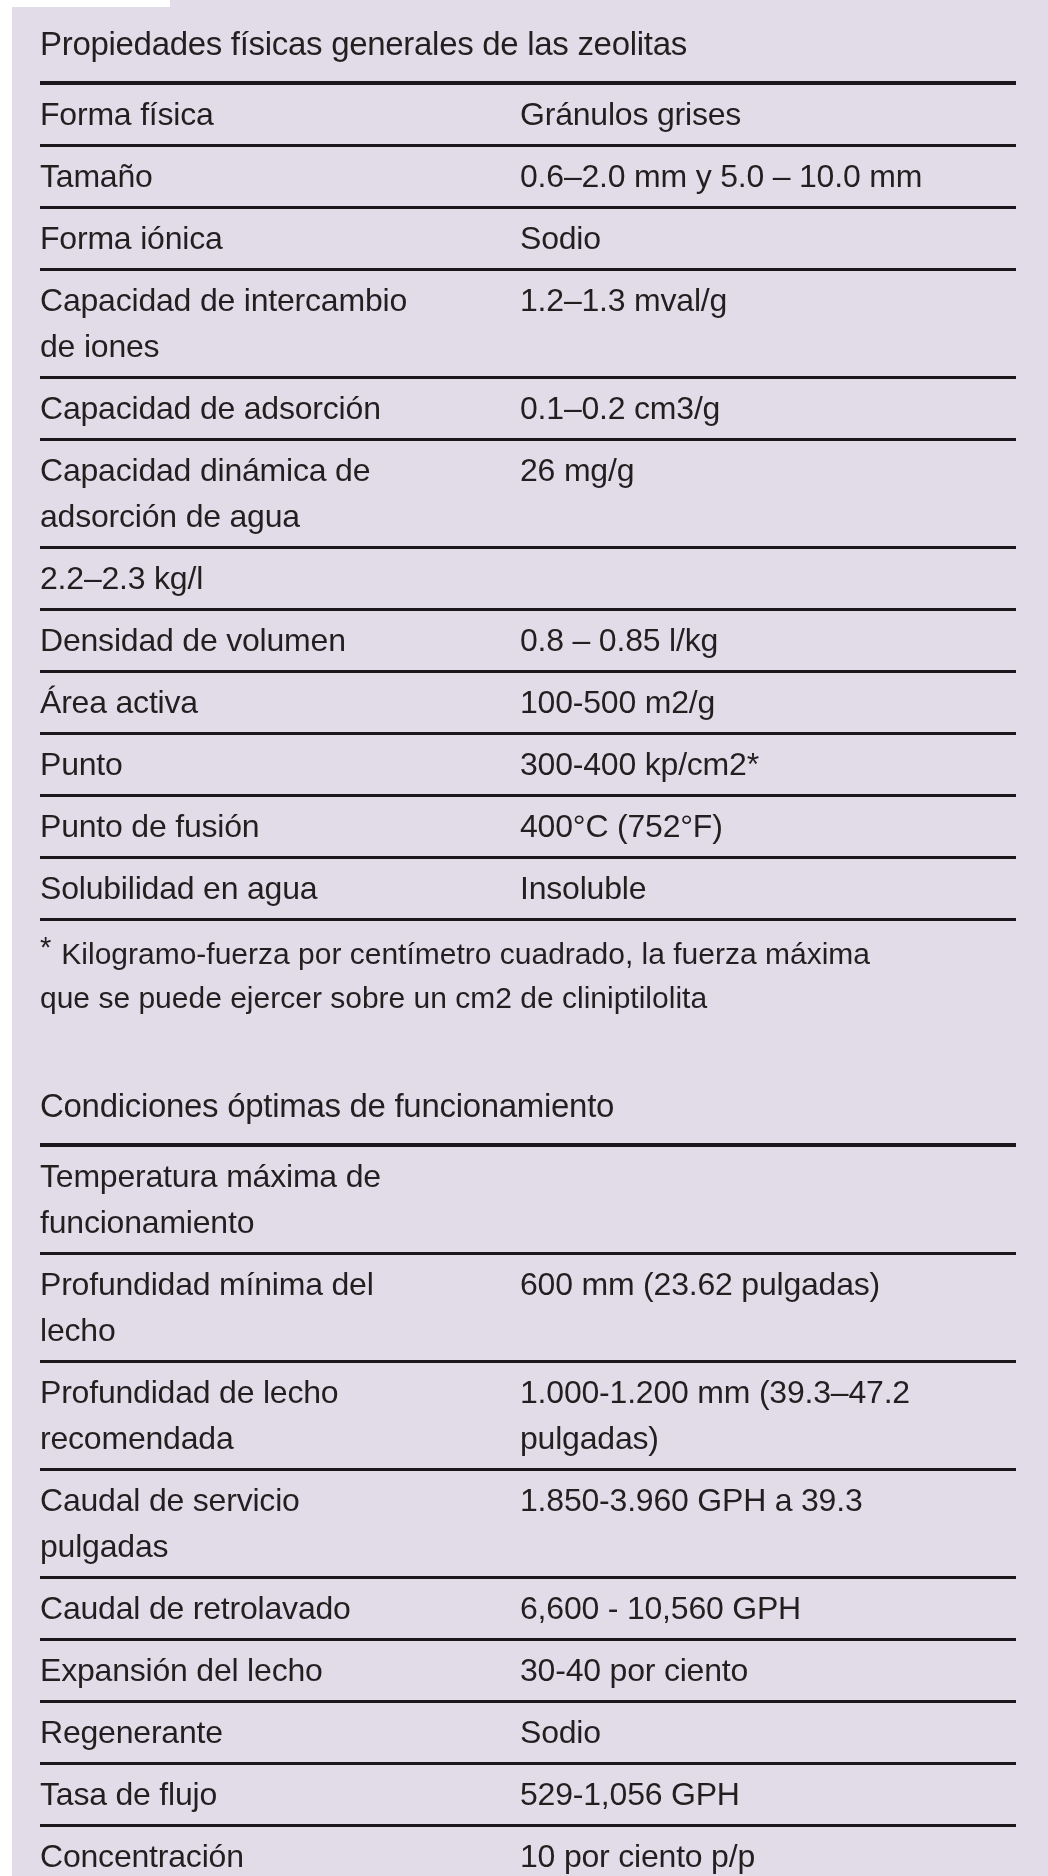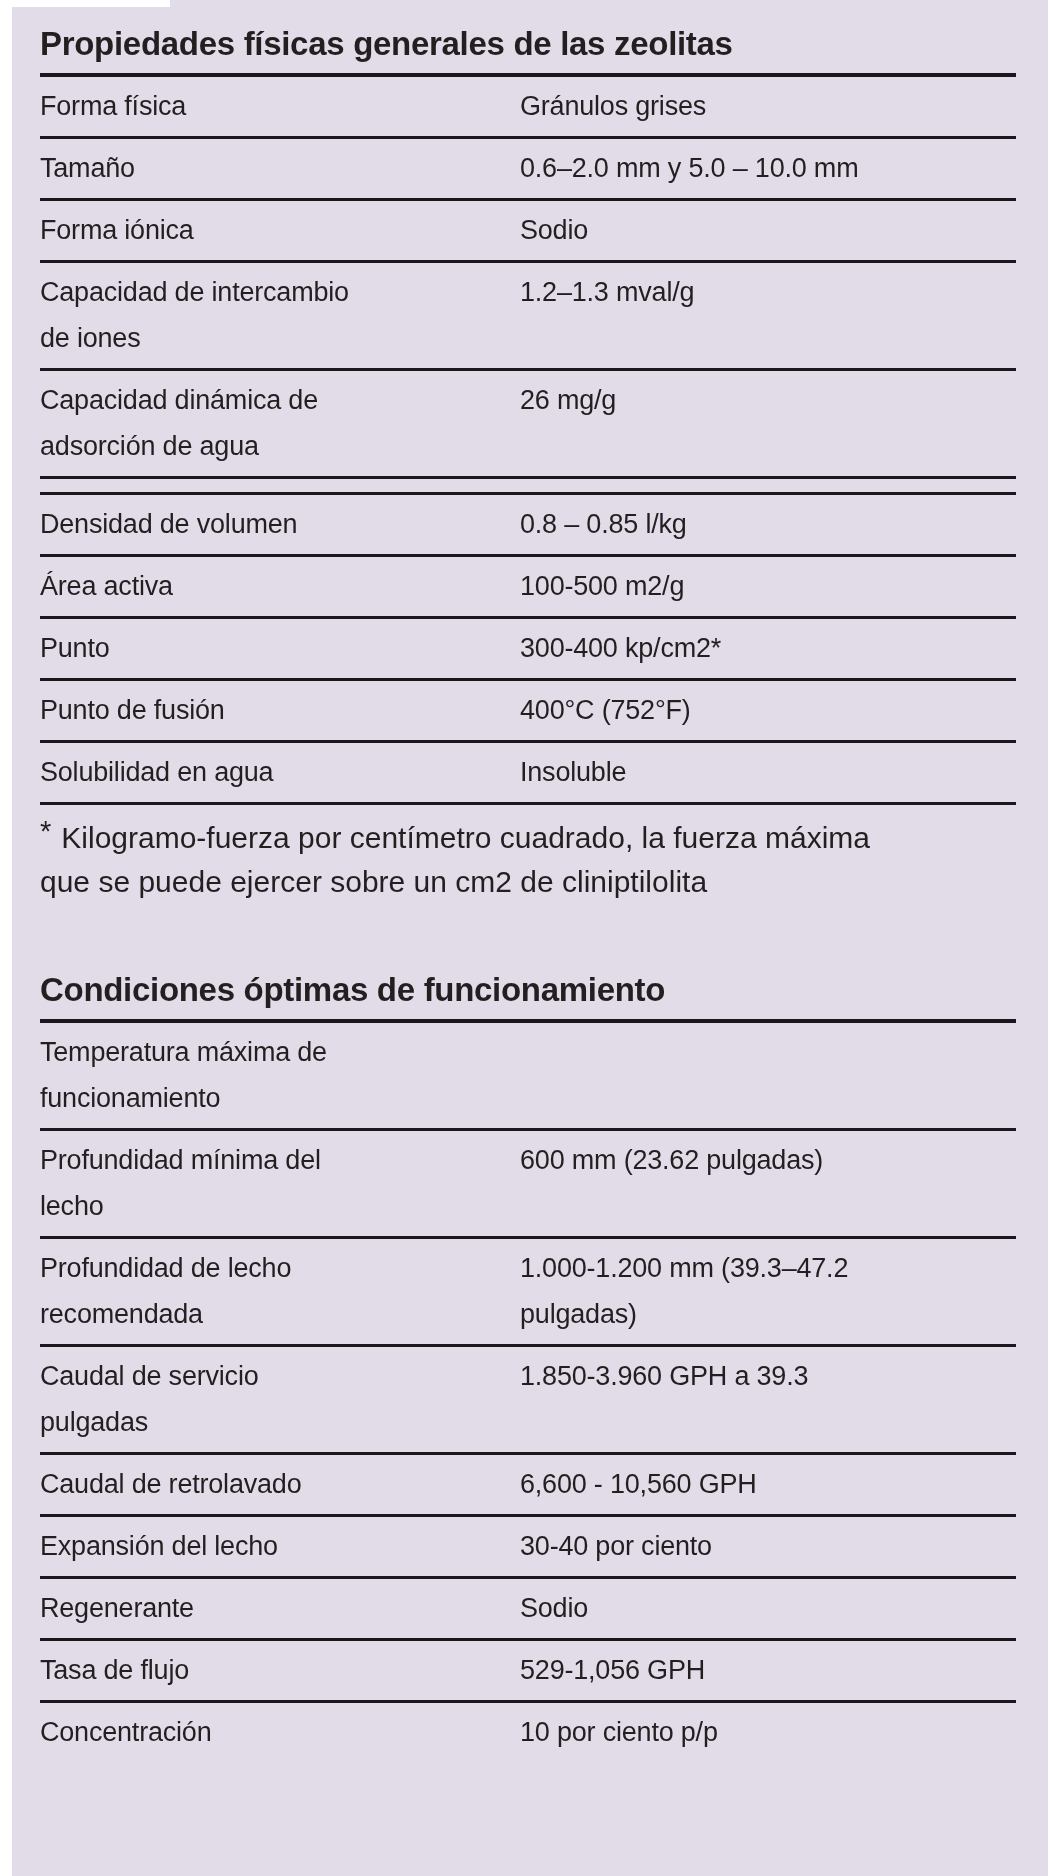--- a/index.html
+++ b/index.html
@@ -31,36 +31,36 @@
     background:var(--edge);
   }
   .content{
     position:relative;
     margin-left:12px;
     padding:24px 32px 0 28px;
     color:var(--ink);
   }
   .section-title{
     font-size:33px;
-    font-weight:bold;
+    font-weight:normal;
     line-height:40px;
     letter-spacing:-0.3px;
-    padding-bottom:9px;
+    padding-bottom:17px;
     border-bottom:4px solid var(--rule);
   }
   .prop-table{width:100%;}
   .prop-row{
     display:grid;
     grid-template-columns:480px 1fr;
     border-bottom:3px solid var(--rule);
     padding:6px 0 7px;
   }
   .prop-row.last{border-bottom:none;}
   .cell-label,.cell-value{
-    font-size:27px;
+    font-size:32px;
     line-height:46px;
     white-space:pre-line;
     letter-spacing:-0.2px;
   }
   .footnote{
     margin-top:4px;
     font-size:30px;
     line-height:44px;
   }
   .fn-marker{
@@ -95,25 +95,30 @@
         <div class="prop-row">
           <div class="cell-label">Forma iónica</div>
           <div class="cell-value">Sodio</div>
         </div>
         <div class="prop-row">
           <div class="cell-label">Capacidad de intercambio
 de iones</div>
           <div class="cell-value">1.2–1.3 mval/g</div>
         </div>
         <div class="prop-row">
+          <div class="cell-label">Capacidad de adsorción</div>
+          <div class="cell-value">0.1–0.2 cm3/g</div>
+        </div>
+        <div class="prop-row">
           <div class="cell-label">Capacidad dinámica de
 adsorción de agua</div>
           <div class="cell-value">26 mg/g</div>
         </div>
         <div class="prop-row">
+          <div class="cell-value">2.2–2.3 kg/l</div>
         </div>
         <div class="prop-row">
           <div class="cell-label">Densidad de volumen</div>
           <div class="cell-value">0.8 – 0.85 l/kg</div>
         </div>
         <div class="prop-row">
           <div class="cell-label">Área activa</div>
           <div class="cell-value">100-500 m2/g</div>
         </div>
         <div class="prop-row">

